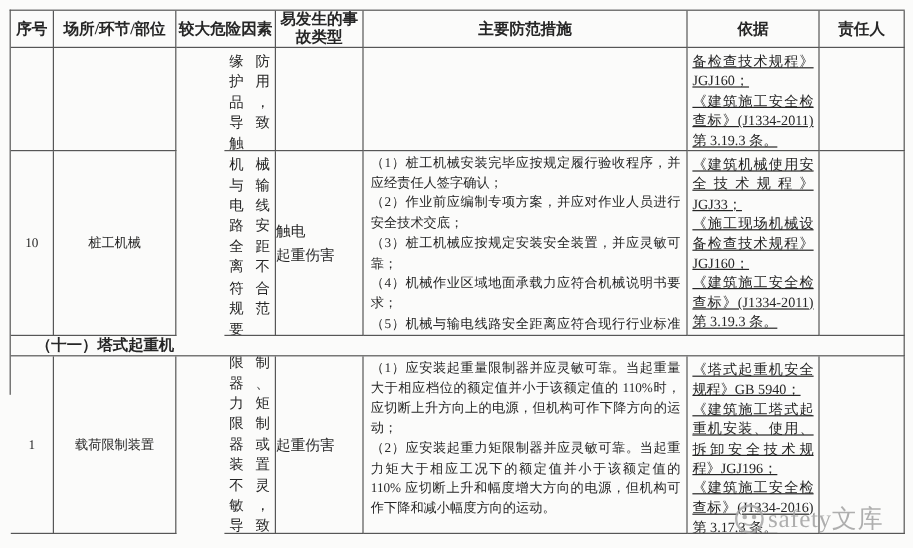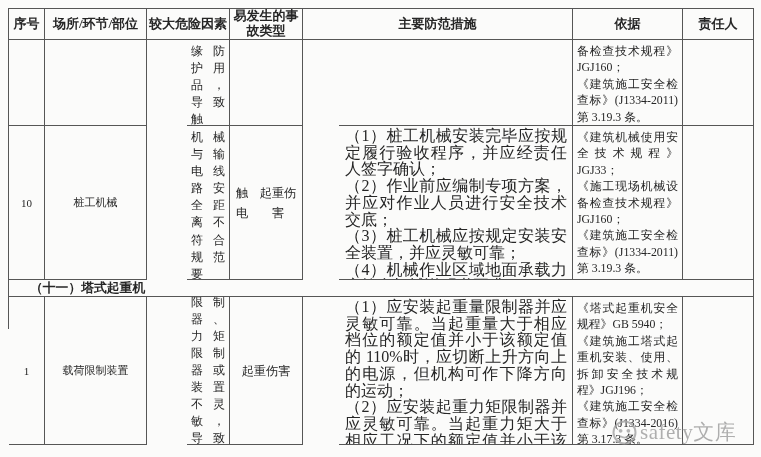--- a/index.html
+++ b/index.html
@@ -33,27 +33,27 @@
     padding:0 2px;
   }
   .cc{
     display:flex;align-items:center;justify-content:center;
     text-align:center;font-size:11px;
   }
   .hazard{font-size:12px;line-height:17.1px;text-align:justify;padding:3px 4px;margin-left:40px;}
   .hazard p{margin:0;}
   .vcenter{display:flex;flex-direction:column;justify-content:center;}
   .accident{
-    display:flex;flex-direction:row;align-items:center;justify-content:center;
+    display:flex;flex-direction:column;align-items:flex-start;justify-content:center;
     font-size:12.2px;line-height:20px;text-align:center;
   }
-  .measures{font-size:16px;line-height:16.7px;text-align:justify;padding:2px 5px 2px 6px;margin-left:36px;}
+  .measures{font-size:11px;line-height:16.7px;text-align:justify;padding:2px 5px 2px 6px;}
   .measures p{margin:0;}
   .basis{font-size:11.8px;line-height:16.4px;text-align:justify;padding:3px 4px;}
-  .basis p{margin:0;}
+  .basis p{margin:0;text-decoration:underline;}
   .section-cell{
     font-weight:bold;font-size:12.8px;
     grid-column:1 / span 7;
     display:flex;align-items:center;
     padding-left:21px;
   }
   .watermark{
     position:absolute;left:612px;top:418px;
     display:flex;align-items:center;gap:3px;
     opacity:.82;z-index:5;pointer-events:none;

